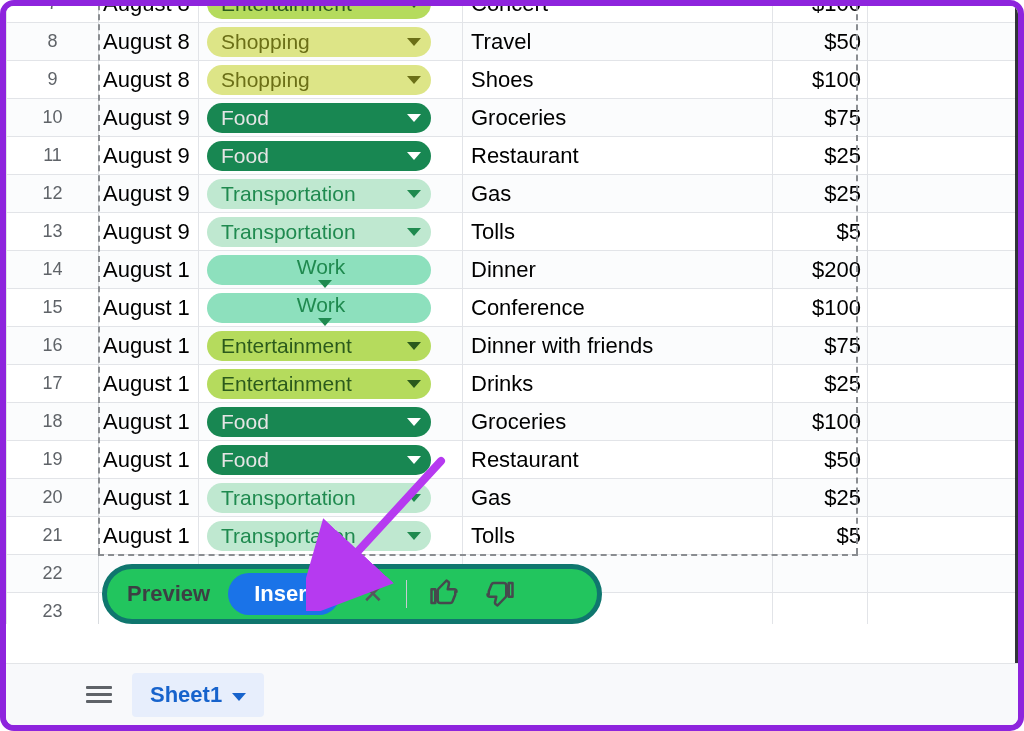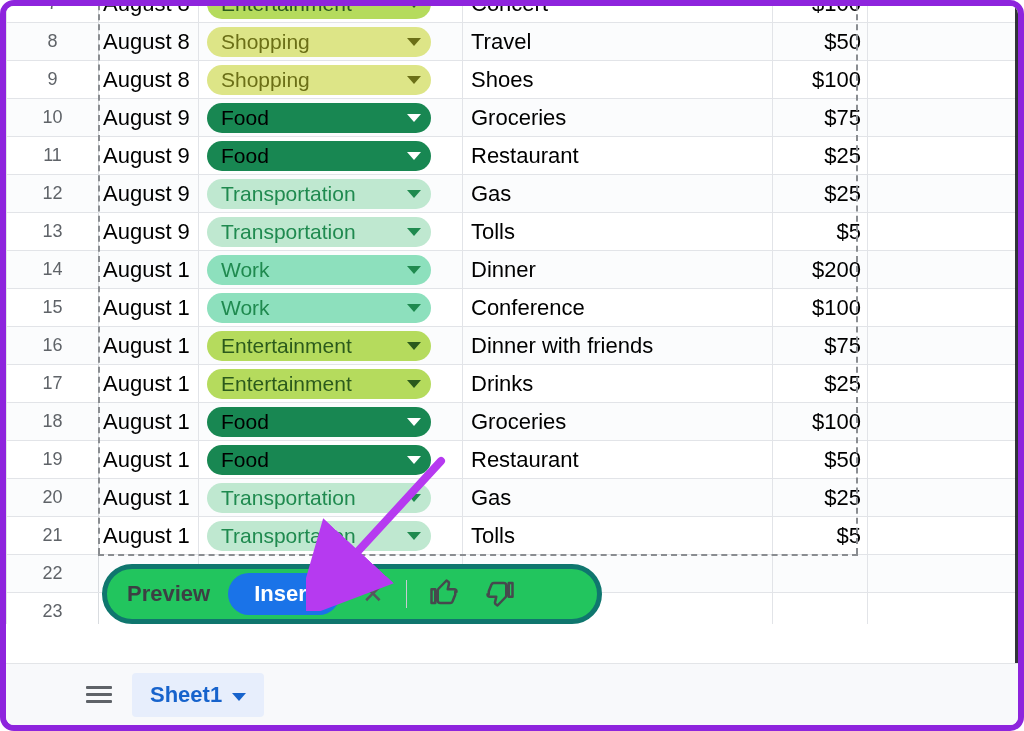--- a/index.html
+++ b/index.html
@@ -85,25 +85,25 @@
     margin-left: 8px;
     display: inline-flex;
   }
   .chip svg { display: block; }
 
   
   .cat-ent   { background:#b5db5d; color:#2b5a1c; }
   .cat-ent .arrow svg path { fill:#2b5a1c; }
   .cat-shop  { background:#dde587; color:#6b6f17; }
   .cat-shop .arrow svg path { fill:#6b6f17; }
-  .cat-food  { background:#188752; color:#000000; }
+  .cat-food  { background:#188752; color:#e5e5e5; }
   .cat-food .arrow svg path { fill:#ffffff; }
   .cat-trans { background:#bfe8d0; color:#1f8a4f;gap:24px; }
   .cat-trans .arrow svg path { fill:#1f8a4f; }
-  .cat-work  { background:#8de0bd; color:#1f8a4f; }
+  .cat-work  { background:#8de0bd; color:#1f8a4f;flex-direction:column; }
   .cat-work .arrow svg path { fill:#1f8a4f; }
 
   
   .suggest-bar {
     position: absolute;
     left: 96px; top: 558px;
     height: 60px;
     width: 500px;
     background: #22c55e;
     border: 5px solid #0f766e;

